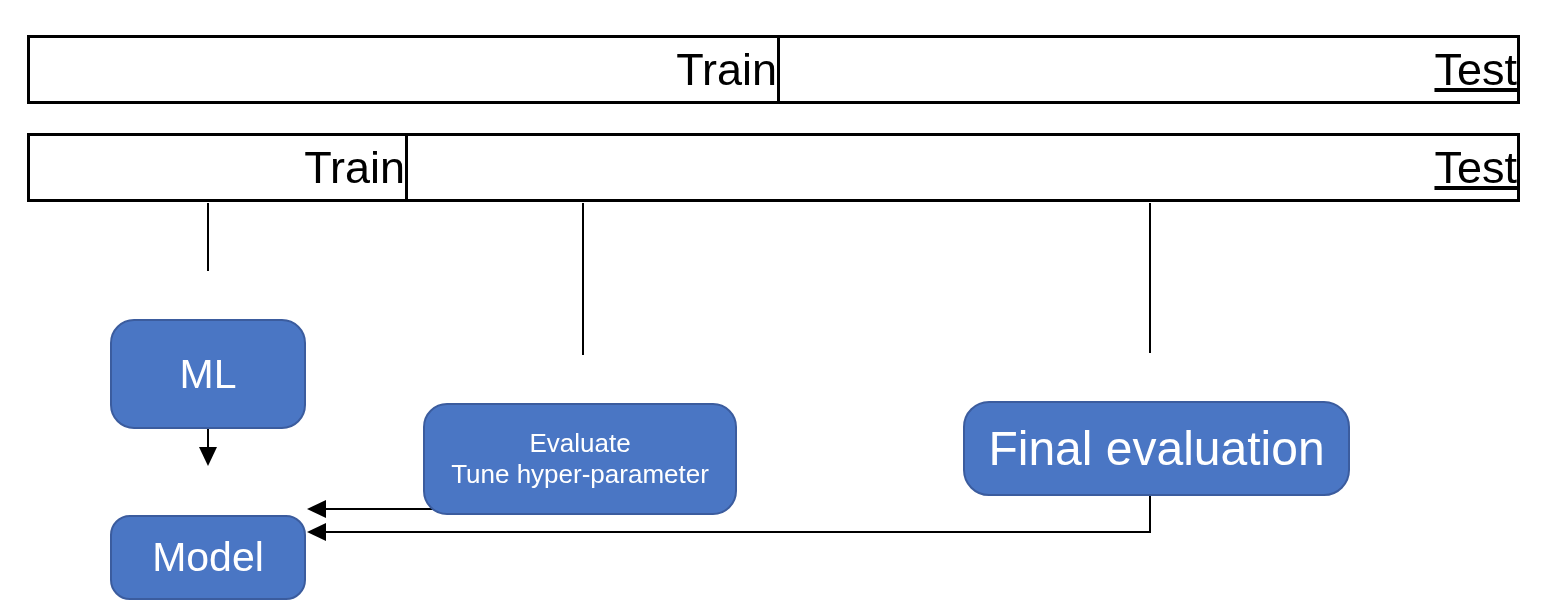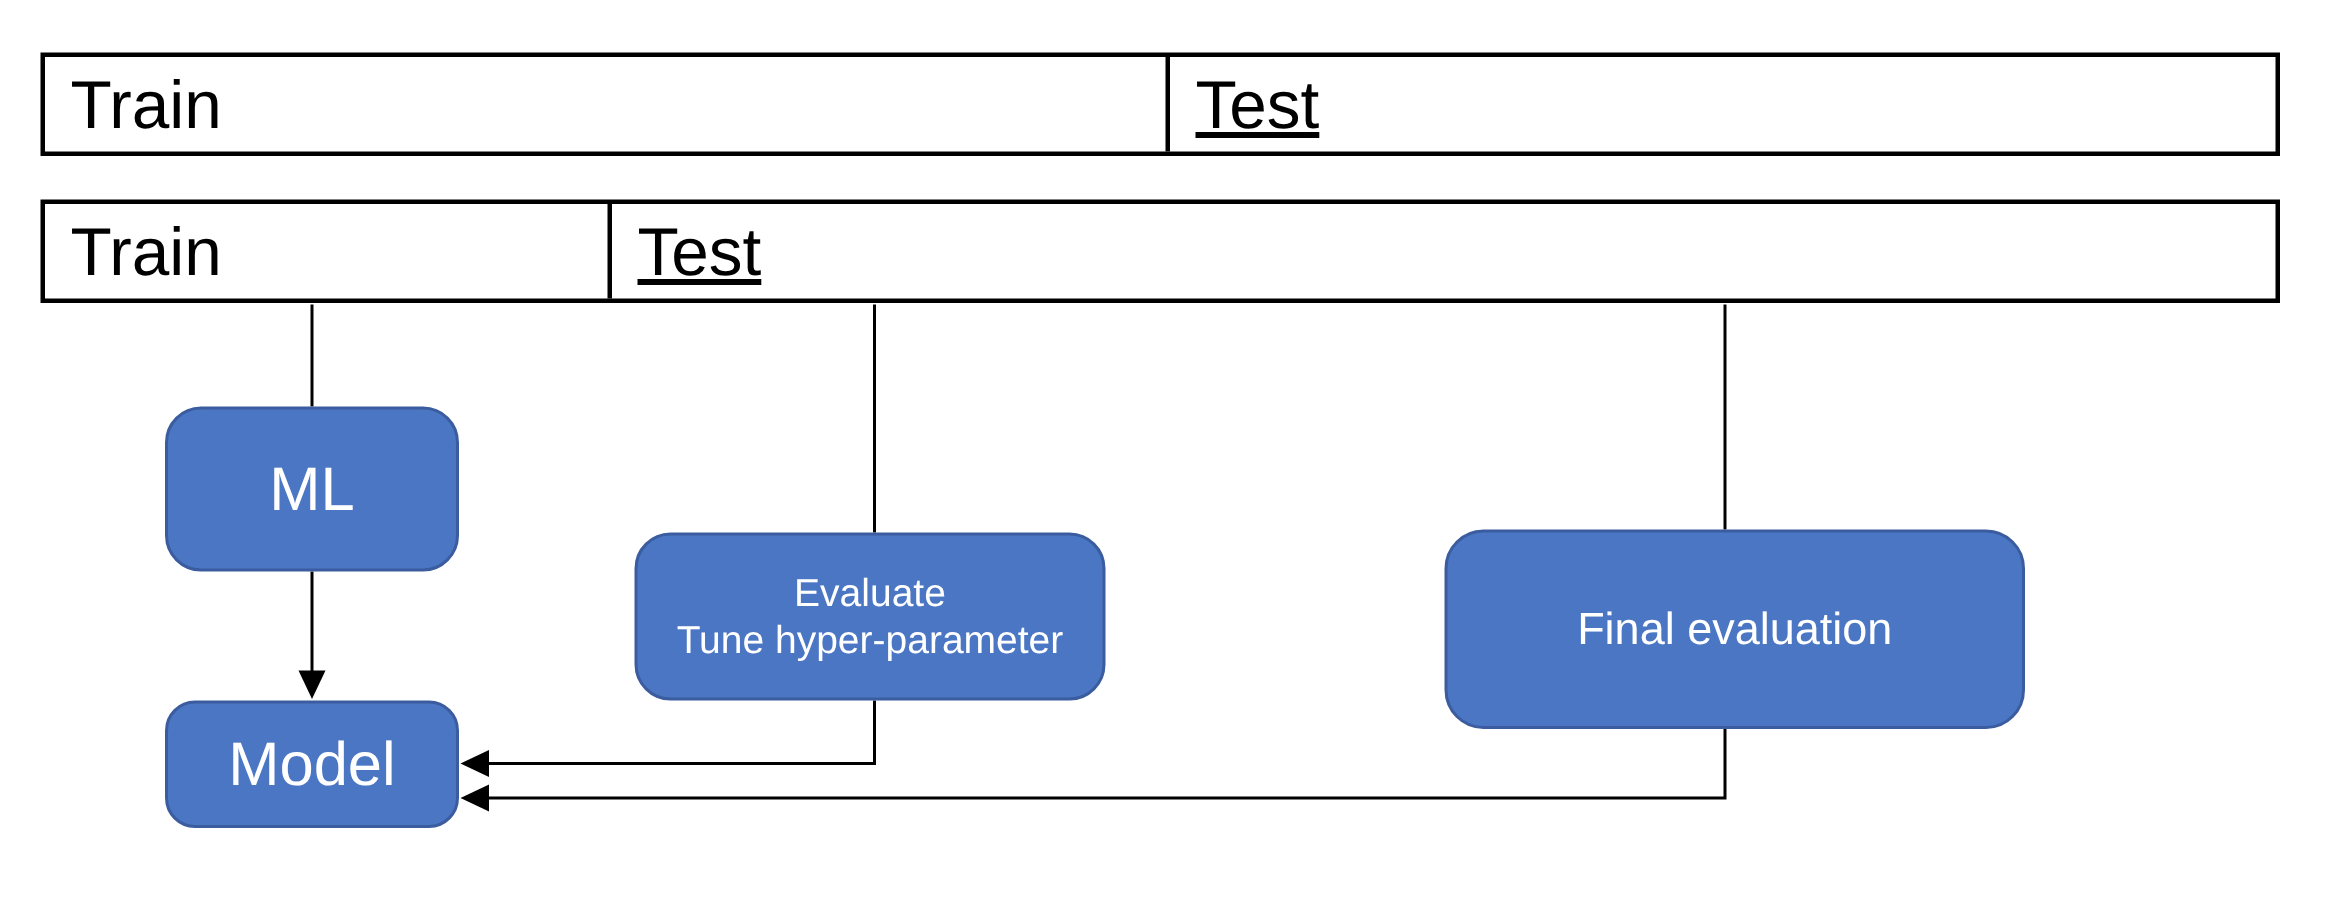--- a/index.html
+++ b/index.html
@@ -28,56 +28,58 @@
   .split-bar.bottom { top: 133px; }
 
   .split-cell {
     display: flex;
     align-items: center;
     padding-left: 17px;
     font-size: 45px;
     color: var(--bar-text, #000000);
     white-space: nowrap;
     overflow: hidden;
+    justify-content: flex-end;
   }
   .split-cell + .split-cell { border-left: 3px solid var(--bar-border, #000000); text-decoration: underline; }
 
   .top .cell-0 { width: 747px; }
   .top .cell-1 { flex: 1; }
   .bottom .cell-0 { width: 375px; }
   .bottom .cell-1 { width: 372px; }
   .bottom .cell-2 { flex: 1; }
 
   
   .node {
     position: absolute;
     background: var(--box-fill, #4a76c4);
     border: 2.5px solid var(--box-border, #3b5c9e);
     color: var(--box-text, #ffffff);
     display: flex;
     flex-direction: column;
     align-items: center;
     justify-content: center;
     text-align: center;
+    margin-top: 48px;
   }
   .node-ml {
     left: 110px; top: 271px; width: 196px; height: 110px;
     border-radius: 24px; font-size: 41px;
   }
   .node-model {
     left: 110px; top: 467px; width: 196px; height: 85px;
     border-radius: 20px; font-size: 41px;
   }
   .node-evaluate {
     left: 423px; top: 355px; width: 314px; height: 112px;
     border-radius: 24px; font-size: 26px; line-height: 1.2;
   }
   .node-final {
-    left: 963px; top: 353px; width: 387px; height: 133px;
-    border-radius: 26px; font-size: 30px;
+    left: 963px; top: 353px; width: 387px; height: 95px;
+    border-radius: 26px; font-size: 48px;
   }
 
   
   .connector-layer {
     position: absolute;
     left: 0; top: 0;
     width: 1556px; height: 606px;
     pointer-events: none;
   }
   .connector {

